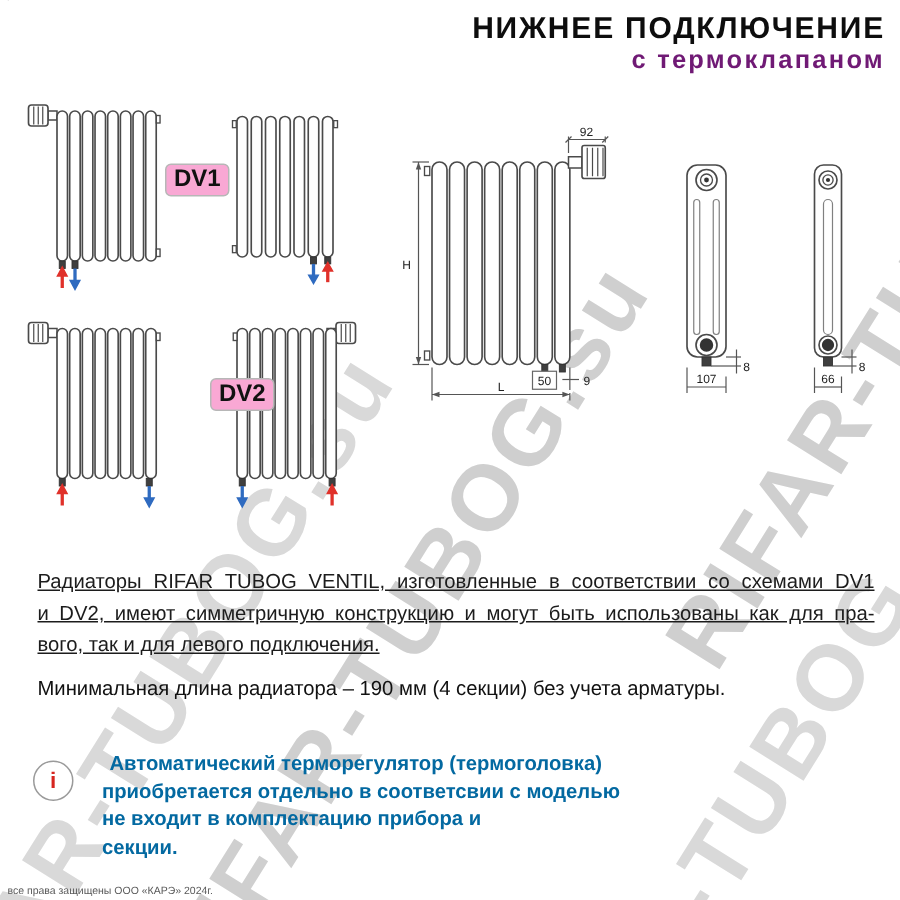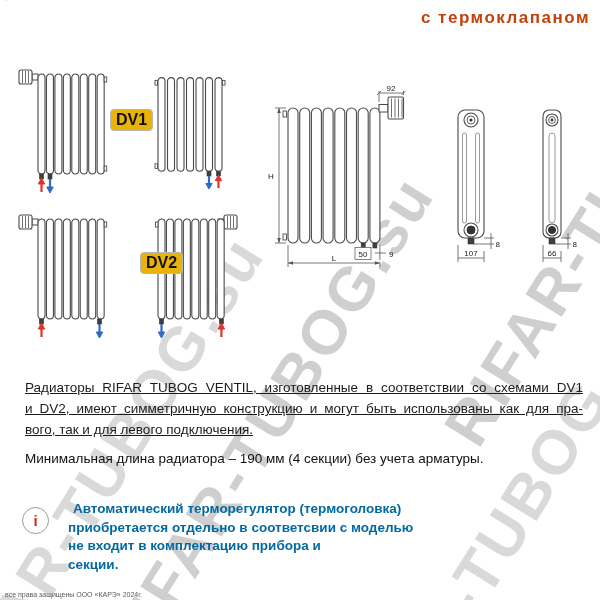--- a/index.html
+++ b/index.html
@@ -19,21 +19,21 @@
   
   .layer { position:absolute; inset:0; z-index:1; }
   .abs { position:absolute; }
   
   #hdr { position:absolute; top:8px; right:10px; text-align:right; }
   #title-1 { font-size:20px; font-weight:bold; letter-spacing:1.2px; color:#0d0d0d; line-height:22px; }
   #title-2 { font-size:17px; font-weight:bold; letter-spacing:1.5px; line-height:20px; }
   
   .dv-badge {
     position:absolute; border:1px solid #b7b7b7; border-radius:4px;
-    background:#eab308; padding:0px 5px; font-size:16px; font-weight:bold; color:#111;
+    background:#f9a8d4; padding:0px 5px; font-size:16px; font-weight:bold; color:#111;
     line-height:20px;
   }
   
   #fig-caption { position:absolute; left:252px; top:276px; font-size:7.5px; font-style:italic; color:#3d3d3d; }
   #thread-note { position:absolute; left:252px; top:297px; font-size:9.5px; font-style:italic; color:#2e2e2e; line-height:13px; }
   
   #paragraph { position:absolute; left:25px; top:377px; width:558px; font-size:13.5px; color:#1c1c1c; line-height:21px;text-decoration:underline; }
   .para-line { text-align:justify; text-align-last:justify; }
   .para-line.last { text-align:right; text-align-last:left; }
   #min-length { position:absolute; left:25px; top:451px; width:558px; font-size:13.5px; font-weight:normal; color:#111; }
@@ -96,21 +96,22 @@
             <polygon points="-3.2,5 3.2,5 0,-1"></polygon>
           </g>
         <g id="arrdn">
             <line x1="0" y1="0" x2="0" y2="9" stroke-width="2.2"></line>
             <polygon points="-3.2,8 3.2,8 0,14"></polygon>
           </g>
       </defs>
     </svg>
 
     <div id="hdr">
-      <div id="title-2" style="color:#c2410c">с термоклапаном</div>
+      <div id="title-1">НИЖНЕЕ ПОДКЛЮЧЕНИЕ</div>
+      <div id="title-2" style="color:#701a75">с термоклапаном</div>
     </div>
 
     <svg class="abs" style="left:14px; top:68px;" width="92" height="126" viewBox="0 0 92 126">
       <use href="#thead" transform="translate(5,2)"></use>
       <use href="#tube100" x="24" y="6"></use>
         <use href="#tube100" x="32.45" y="6"></use>
         <use href="#tube100" x="40.9" y="6"></use>
         <use href="#tube100" x="49.35" y="6"></use>
         <use href="#tube100" x="57.8" y="6"></use>
         <use href="#tube100" x="66.25" y="6"></use>

